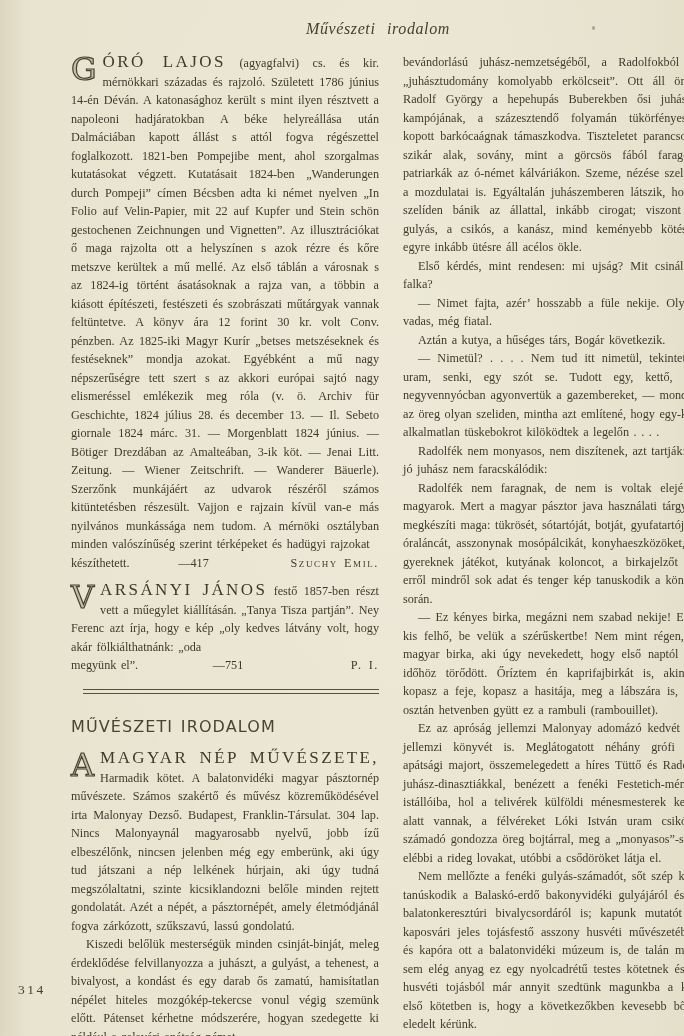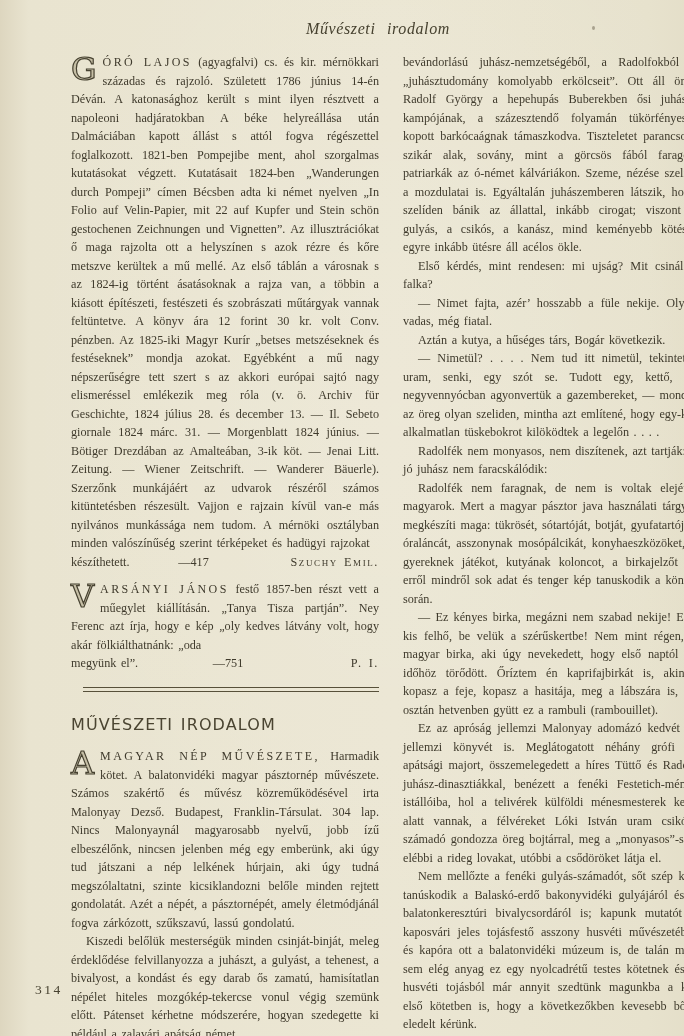--- a/index.html
+++ b/index.html
@@ -46,21 +46,21 @@
     float:left;
     font-family:"DejaVu Serif", serif;
     font-size:32px;
     line-height:27px;
     margin:3px 6px 1px 0;
     color:#c6bfa6;
     -webkit-text-stroke:1.2px #474231;
   }
   .leadcaps{
     letter-spacing:2.4px;
-    font-size:12px;
+    font-size:17px;
   }
   .sig-line{
     display:flex;
     justify-content:space-between;
     align-items:baseline;
   }
   .sig-name{
     font-variant:small-caps;
     letter-spacing:1.6px;
     margin-left:33px;
@@ -76,21 +76,21 @@
     font-family:"DejaVu Sans", sans-serif;
     font-weight:400;
     font-size:16px;
     letter-spacing:1.1px;
     color:#4a4431;
     margin:24px 0 13px 0;
   }
   .para2{text-indent:15px;}
   .page-number{
     position:absolute;
-    left:35px;
+    left:18px;
     top:982px;
     font-size:13.5px;
     letter-spacing:2.5px;
     color:#46412f;
   }
   .speck{
     position:absolute;
     left:592px;top:26px;
     width:3px;height:4px;
     background:#8d8672;

